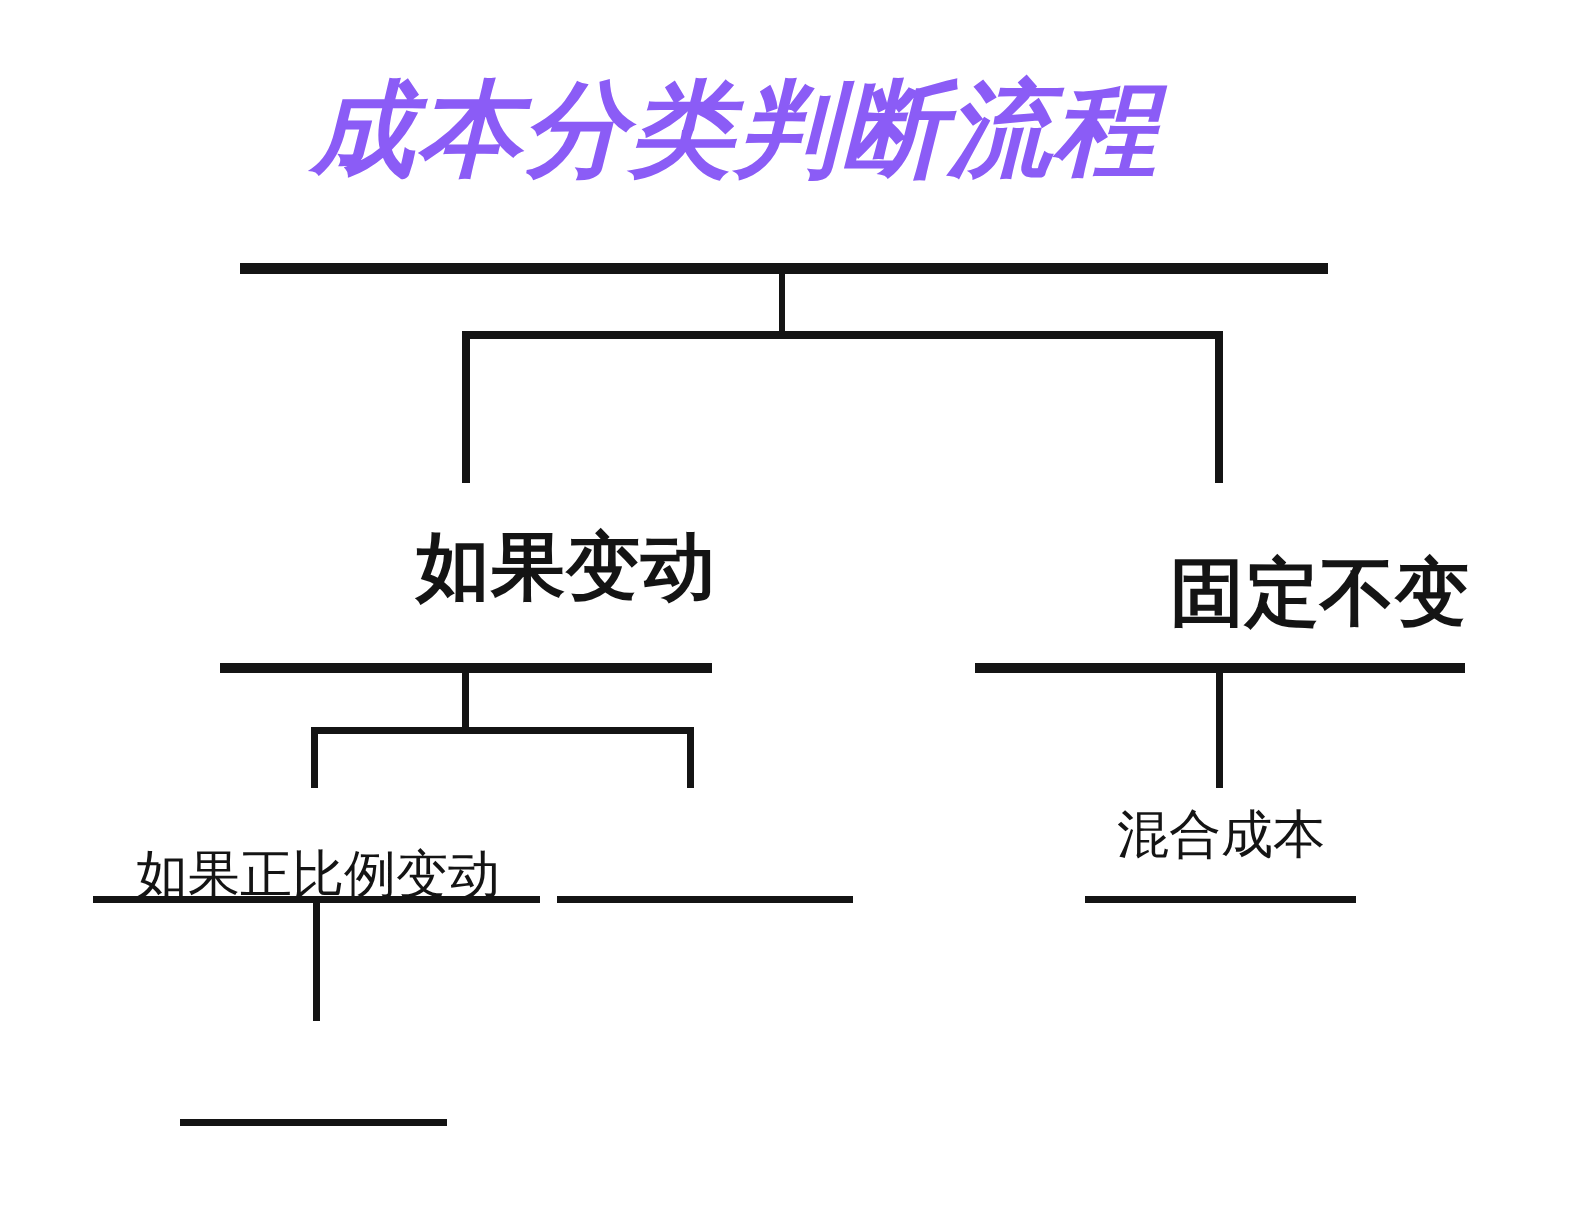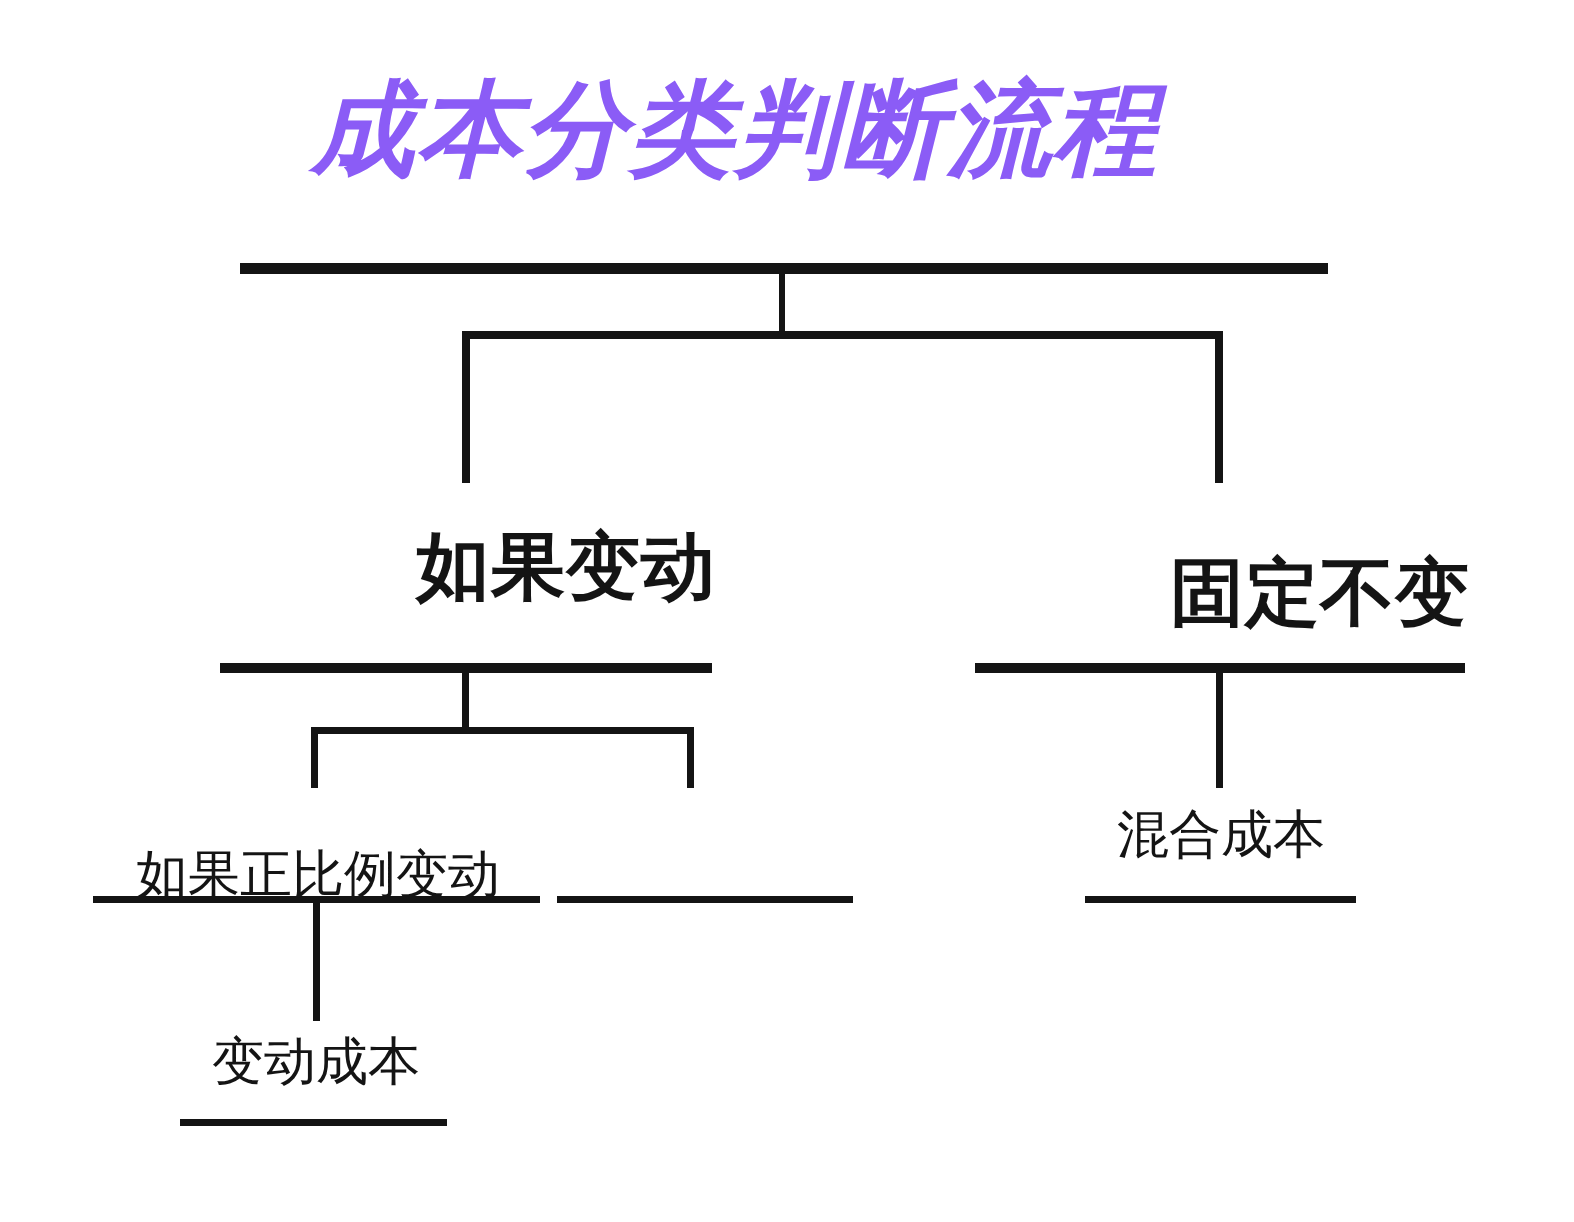--- a/index.html
+++ b/index.html
@@ -115,18 +115,17 @@
 
 
   <div class="bar" style="left:557px; top:896px; width:296px; height:7px;"></div>
 
   <div class="node-label level2" style="left:1110px; top:808px; width:222px; text-align:center;">混合成本</div>
 
   <div class="bar" style="left:1085px; top:896px; width:271px; height:7px;"></div>
 
   <div class="vline" style="left:313px; top:903px; width:7px; height:118px;"></div>
 
-  <div class="node-label level2" style="left:205px; top:1035px; width:222px; text-align:center;">变动成本</div>
 
   <div class="bar" style="left:180px; top:1119px; width:267px; height:7px;"></div>
 
 
 </div>
 
 </body></html>

